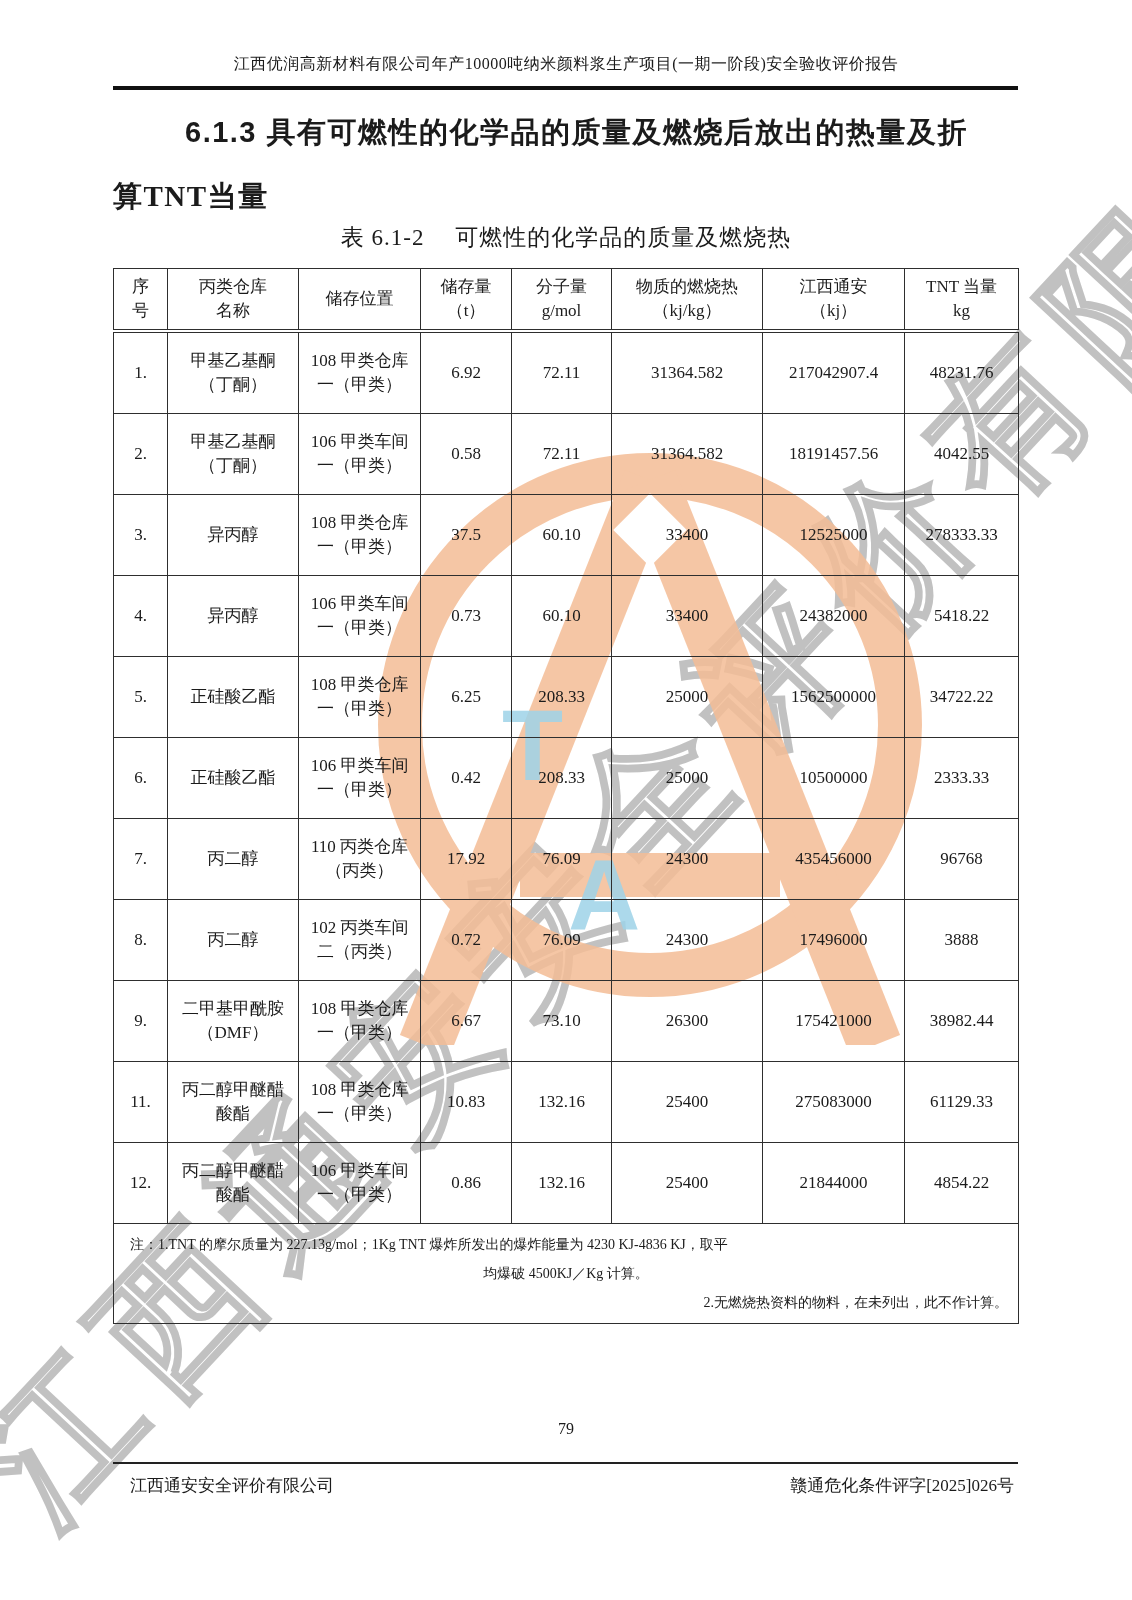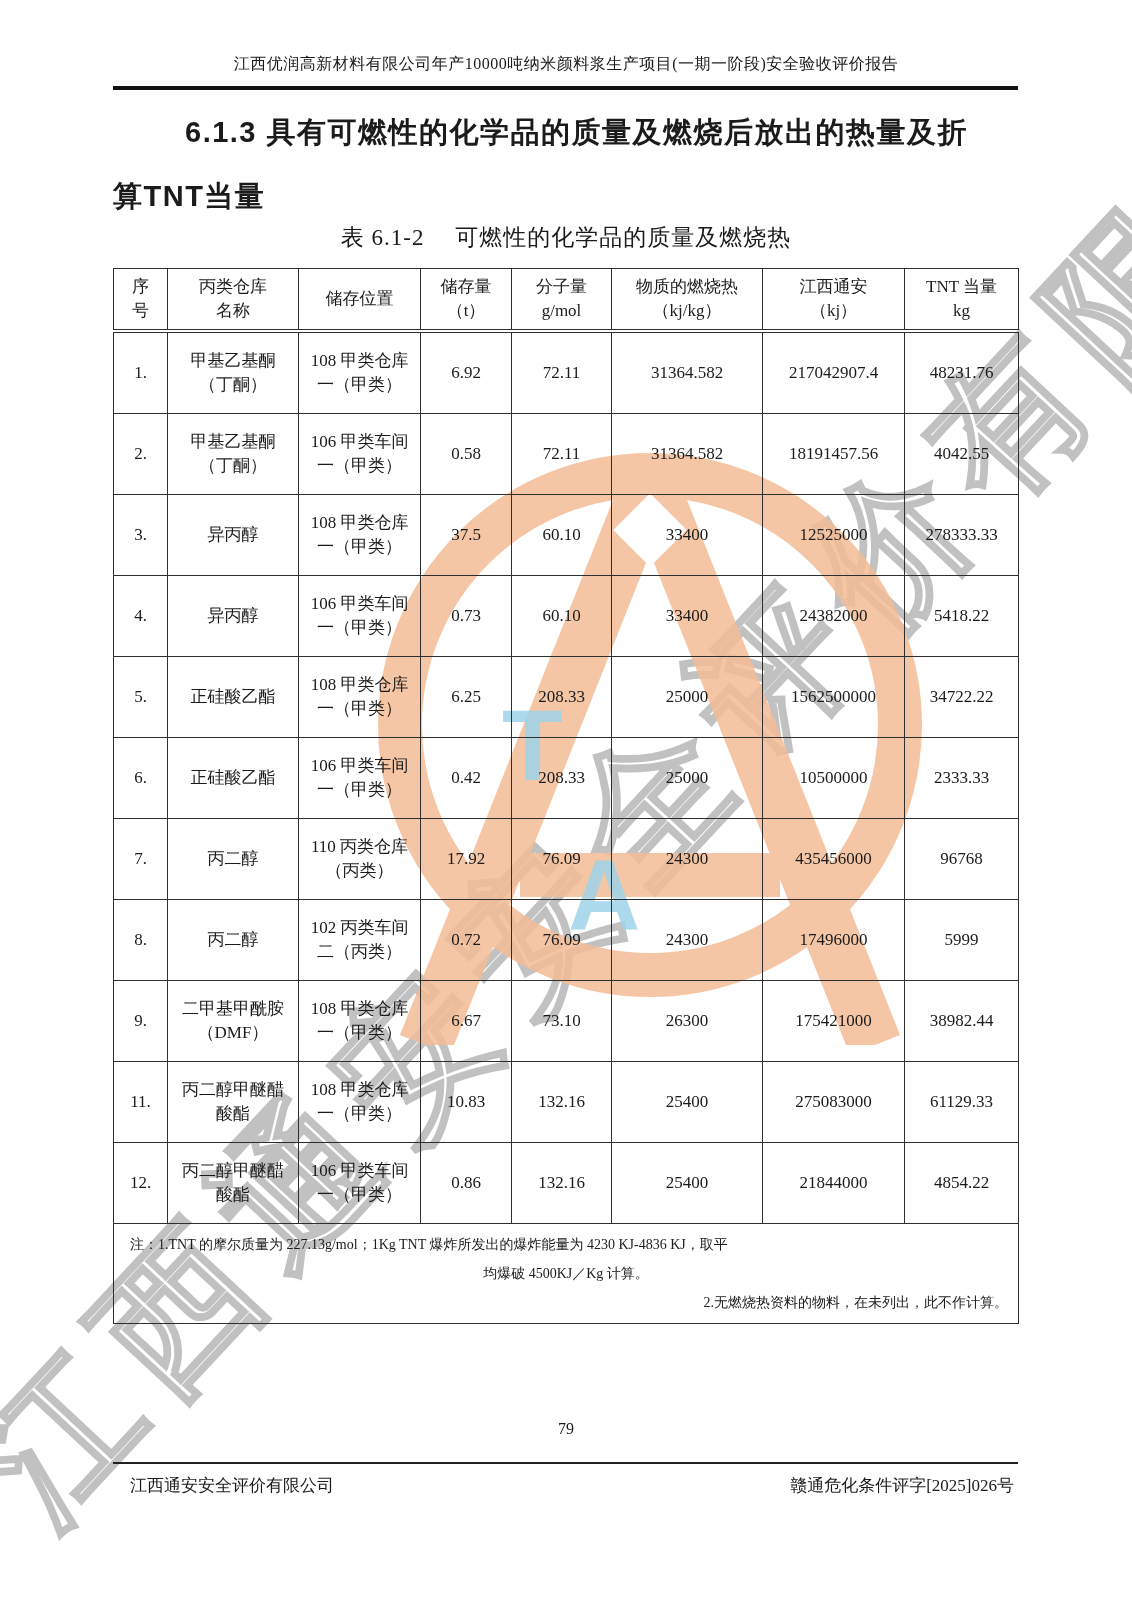--- a/index.html
+++ b/index.html
@@ -44,21 +44,21 @@
   .header-rule{
     position:absolute;top:86px;left:113px;width:905px;height:0;
     border-top:4px solid #111;
   }
   .section-heading{
     position:absolute;top:100px;left:113px;width:918px;
     font-family:"Liberation Sans","DejaVu Sans",sans-serif;
     font-weight:bold;font-size:29px;line-height:64px;letter-spacing:1.5px;
   }
   .section-heading .h-line1{display:block;text-indent:72px;}
-  .section-heading .h-line2{display:block;}
+  .section-heading .h-line2{display:block;font-family:Liberation Serif, serif;}
   .table-title{
     position:absolute;top:222px;left:0;width:100%;text-align:center;
     font-size:23px;letter-spacing:1px;
   }
   table.chem-table{
     position:absolute;top:268px;left:113px;width:905px;
     border-collapse:collapse;table-layout:fixed;
   }
   .chem-table th,.chem-table td{
     border:1.6px solid #2e2e2e;text-align:center;vertical-align:middle;
@@ -216,21 +216,21 @@
           <td>96768</td>
         </tr>
         <tr>
           <td>8.</td>
           <td>丙二醇</td>
           <td>102 丙类车间二（丙类）</td>
           <td>0.72</td>
           <td>76.09</td>
           <td>24300</td>
           <td>17496000</td>
-          <td>5999</td>
+          <td>3888</td>
         </tr>
         <tr>
           <td>9.</td>
           <td>二甲基甲酰胺（DMF）</td>
           <td>108 甲类仓库一（甲类）</td>
           <td>6.67</td>
           <td>73.10</td>
           <td>26300</td>
           <td>175421000</td>
           <td>38982.44</td>

